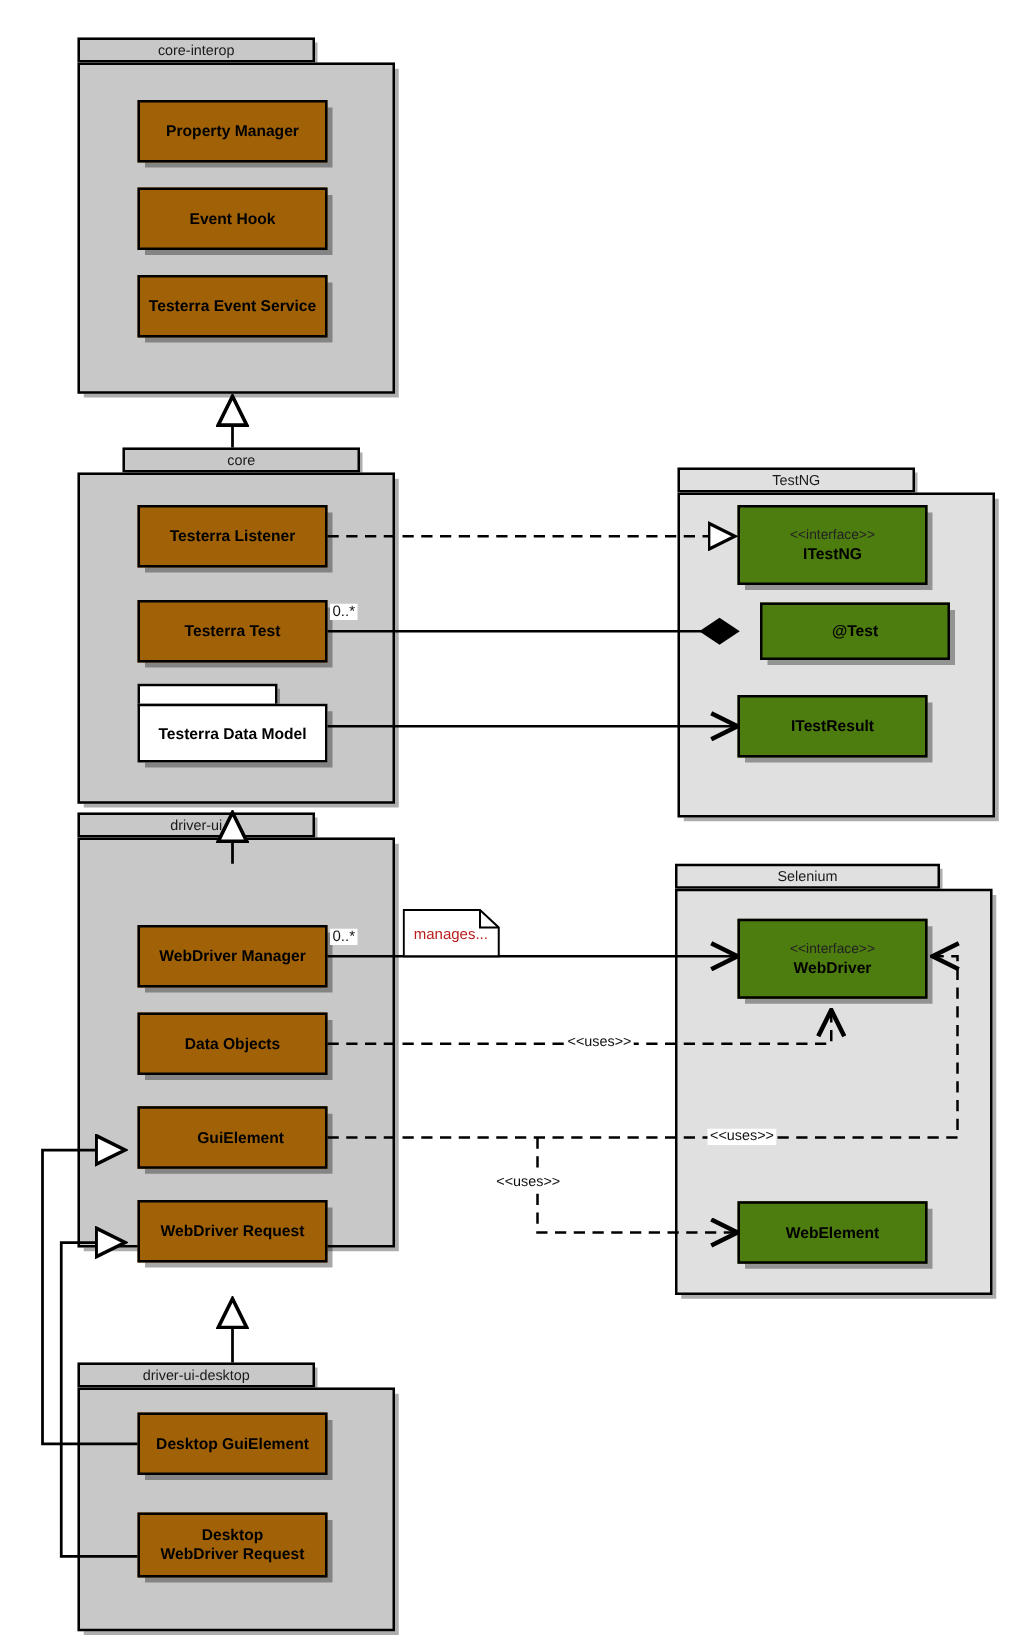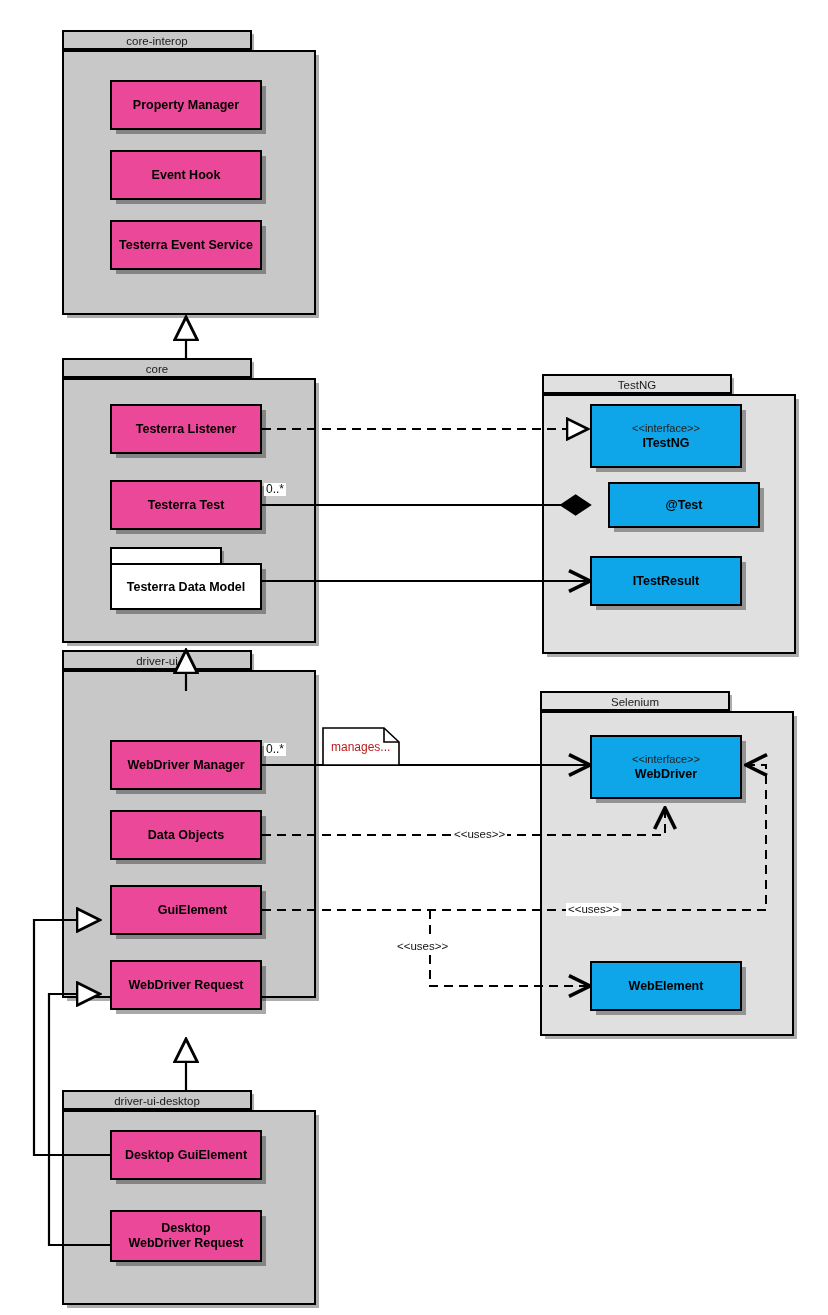--- a/index.html
+++ b/index.html
@@ -34,28 +34,28 @@
     background: #c8c8c8;
     box-shadow: 4px 4px 0 -1px rgba(0,0,0,0.32);
   }
   .pkg.light .tab, .pkg.light .body { background: #e0e0e0; }
 
   
   .cls {
     position: absolute; z-index: 3;
     box-sizing: border-box;
     border: 2.5px solid #000;
-    background: #ec4899;
+    background: #a16207;
     display: flex; align-items: center; justify-content: center;
     text-align: center;
     font-size: 12.5px; font-weight: bold; color: #000;
     line-height: 15px;
     box-shadow: 5px 5px 0 -1px rgba(0,0,0,0.34);
   }
-  .cls.light { background: #0ea5e9; }
+  .cls.light { background: #4d7c0f; }
   .cls .stereo { font-size: 11px; font-weight: normal; display: block; color: #222; }
   .cls .nm { display: block; }
   .cls .inner { padding: 0 4px; }
 
   
   .clspkg { position: absolute; z-index: 3; }
   .clspkg .ctab {
     position: absolute; left: 0; top: 0;
     box-sizing: border-box;
     border: 2.5px solid #000; background: #fff;
@@ -164,21 +164,21 @@
     <span class="inner nm">Property Manager</span>
   </div>
   <div class="cls" style="left:110px; top:150px; width:152px; height:50px;">
     <span class="inner nm">Event Hook</span>
   </div>
   <div class="cls" style="left:110px; top:220px; width:152px; height:50px;">
     <span class="inner nm">Testerra Event Service</span>
   </div>
 
   <div class="pkg" style="left:62px; top:358px; width:254px; height:285px;">
-    <div class="tab" style="width:190px; height:20px;">
+    <div class="tab" style="width:190px; height:20px;margin-left:36px;">
       <span>core</span>
     </div>
     <div class="body" style="top:20px; width:254px; height:265px;"></div>
   </div>
   <div class="cls" style="left:110px; top:404px; width:152px; height:50px;">
     <span class="inner nm">Testerra Listener</span>
   </div>
   <div class="cls" style="left:110px; top:480px; width:152px; height:50px;">
     <span class="inner nm">Testerra Test</span>
   </div>
@@ -221,21 +221,21 @@
     <span class="inner nm">Data Objects</span>
   </div>
   <div class="cls" style="left:110px; top:885px; width:152px; height:50px;padding-left:13px;">
     <span class="inner nm">GuiElement</span>
   </div>
   <div class="cls" style="left:110px; top:960px; width:152px; height:50px;">
     <span class="inner nm">WebDriver Request</span>
   </div>
 
   <div class="pkg light" style="left:540px; top:691px; width:254px; height:345px;">
-    <div class="tab" style="width:190px; height:20px;">
+    <div class="tab" style="width:212px; height:20px;">
       <span>Selenium</span>
     </div>
     <div class="body" style="top:20px; width:254px; height:325px;"></div>
   </div>
   <div class="cls light" style="left:590px; top:735px; width:152px; height:64px;">
     <span class="inner">
       <span class="stereo">&lt;&lt;interface&gt;&gt;</span>
       <span class="nm">WebDriver</span>
     </span>
   </div>

